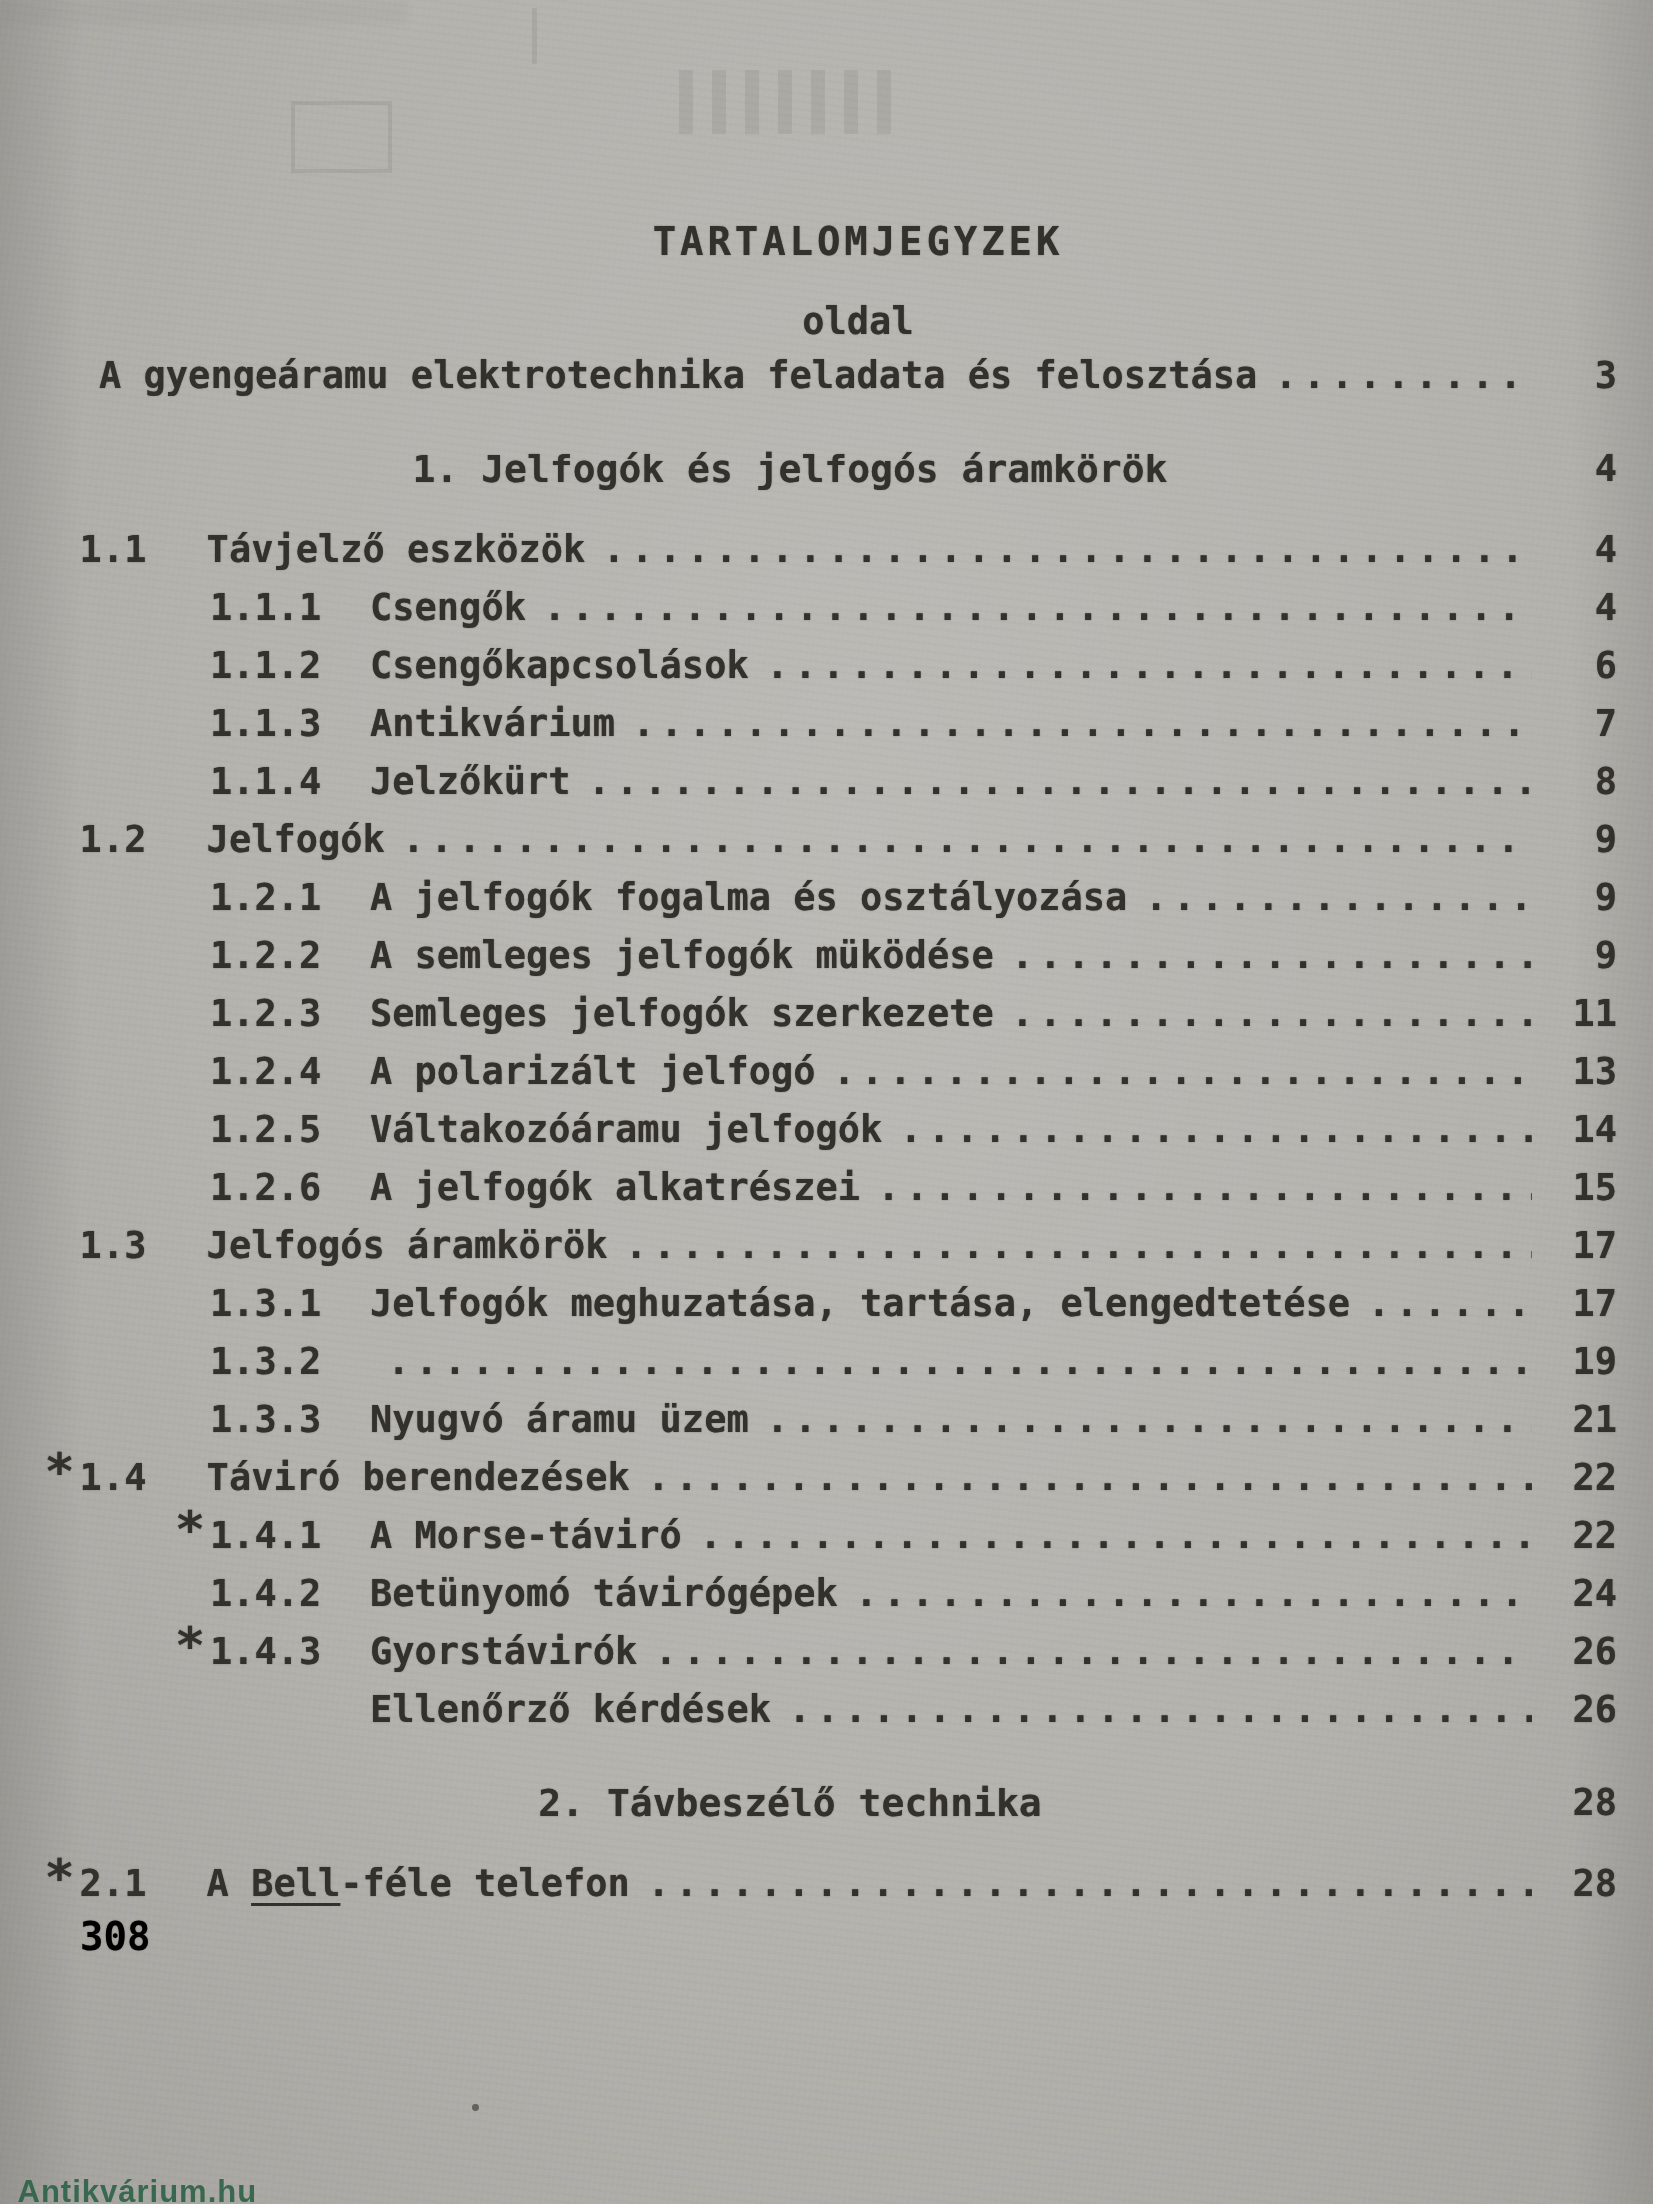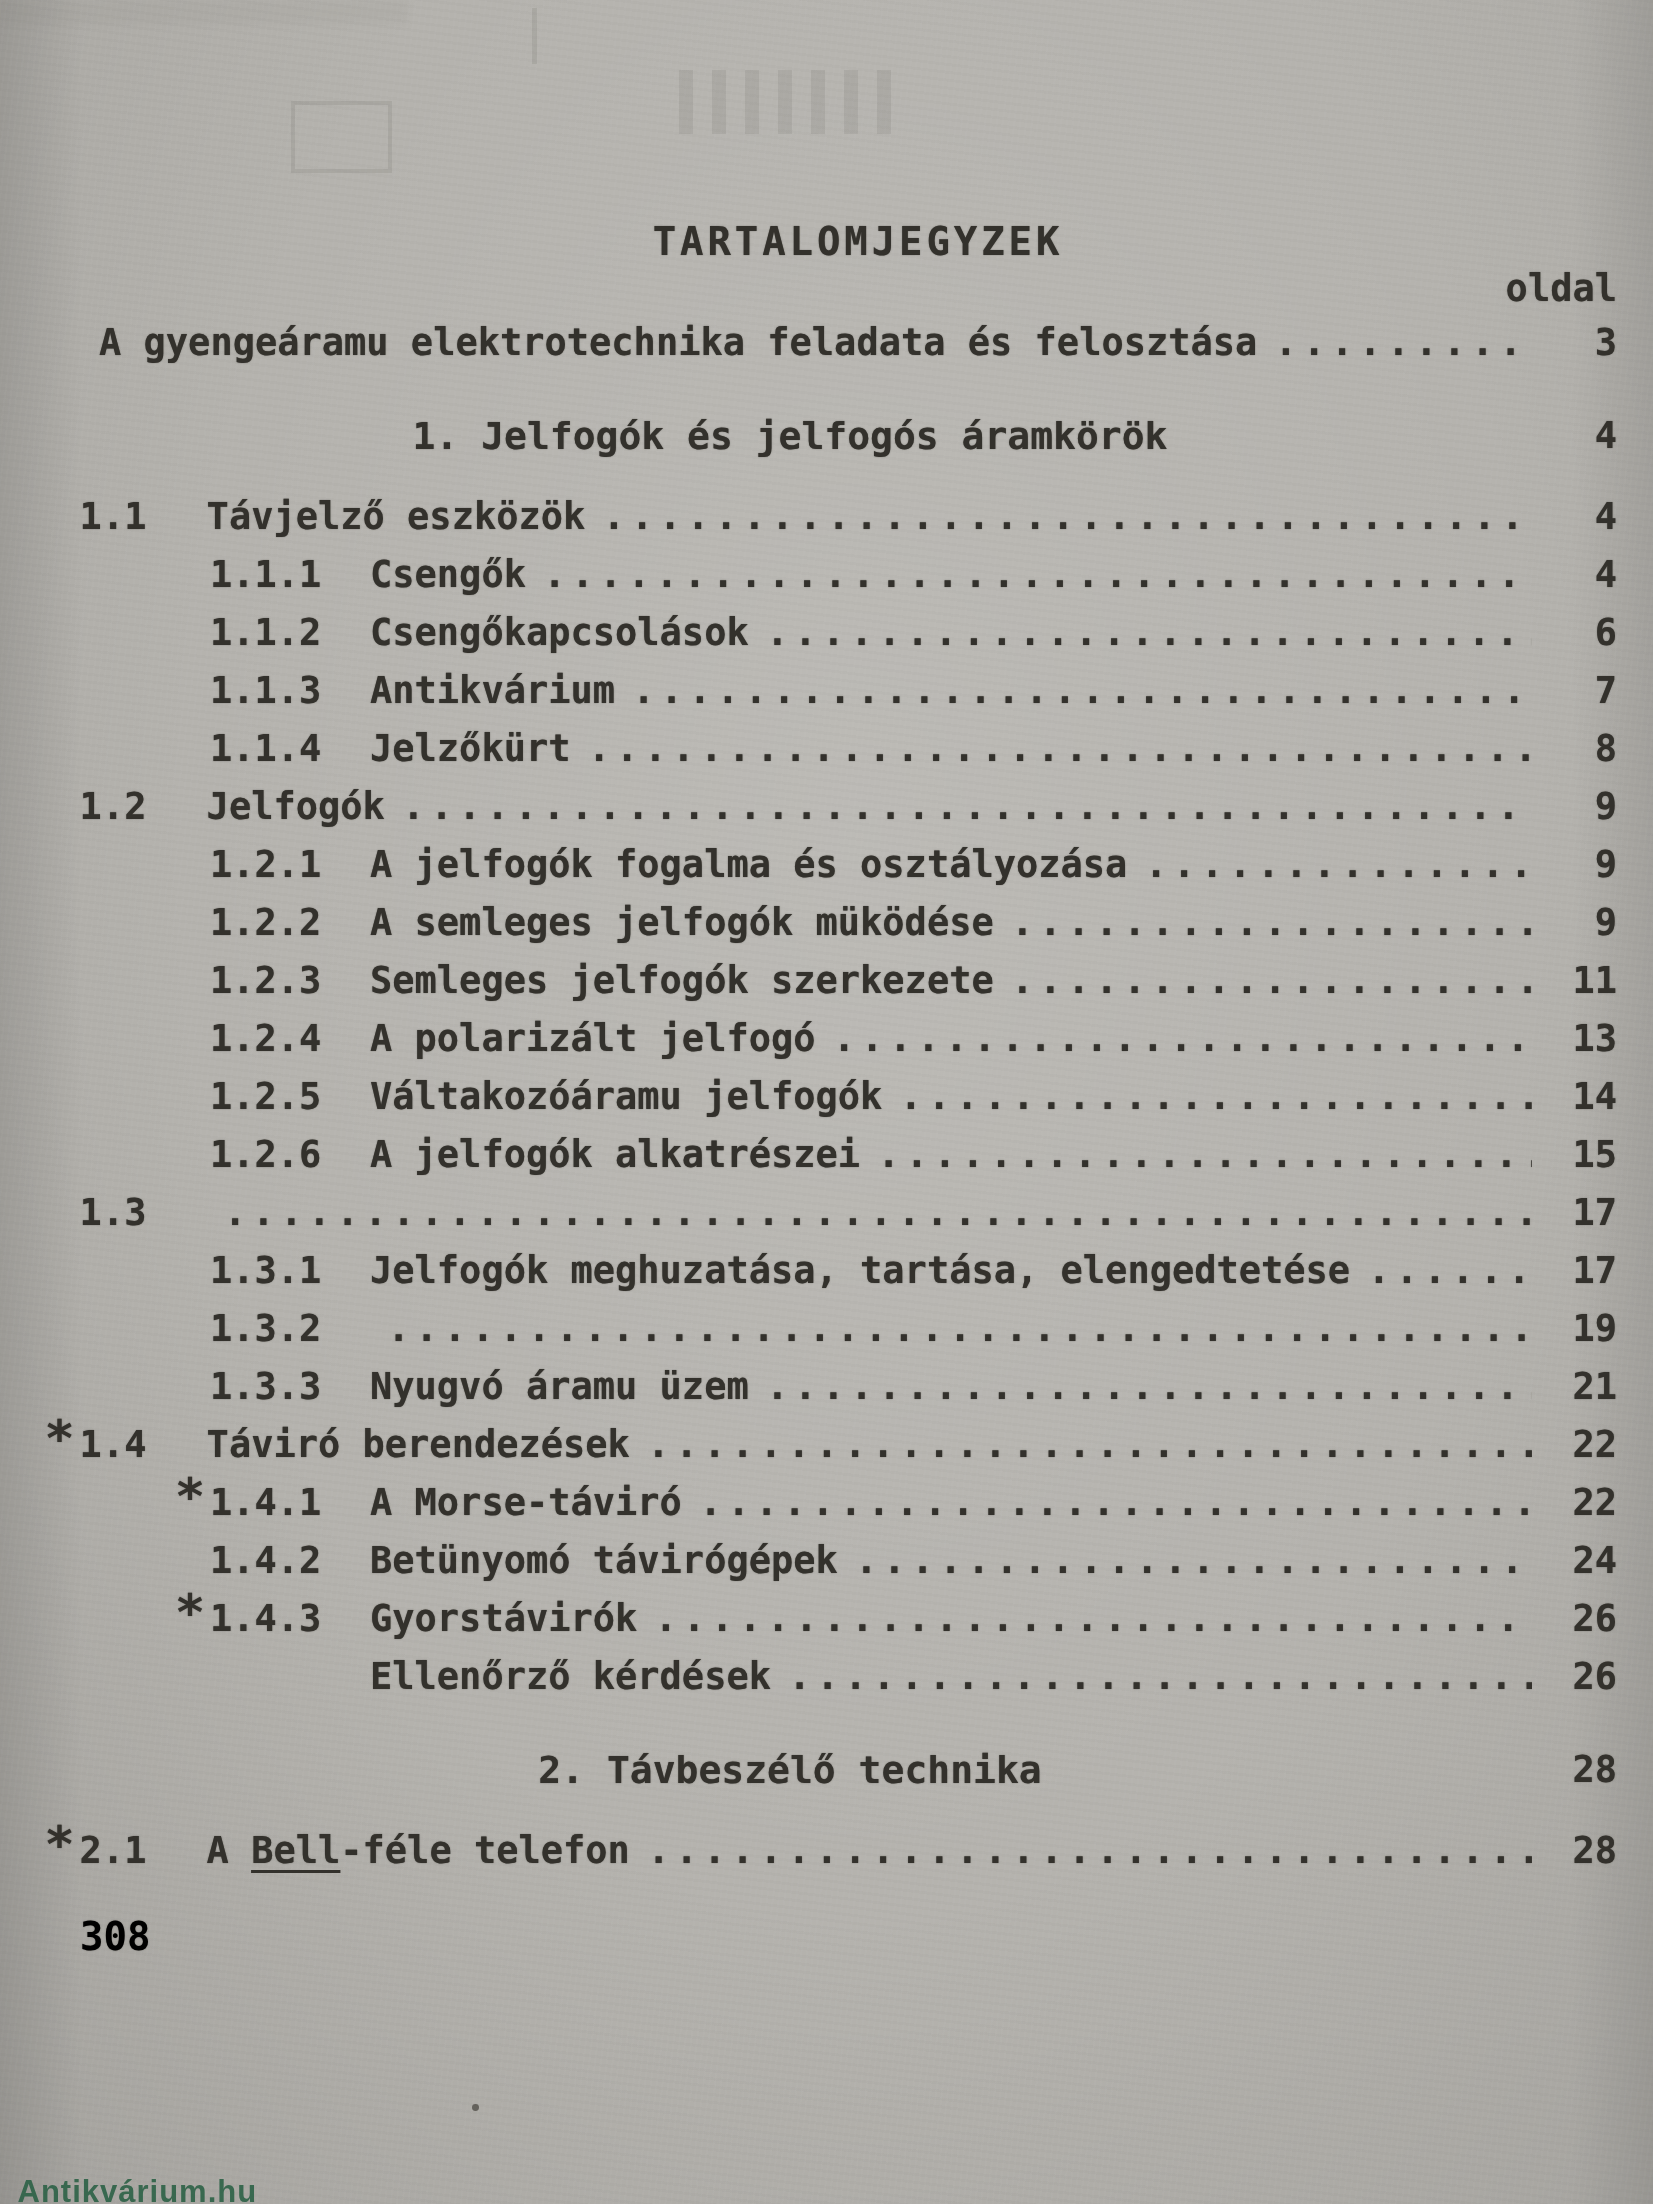--- a/index.html
+++ b/index.html
@@ -30,21 +30,21 @@
   .content{
     position:absolute;left:8px;top:0;width:1654px;
     padding:219px 45px 0 91px;box-sizing:border-box;
     color:#33312c;
     text-shadow:0 0 1.2px rgba(48,46,40,0.7);
   }
   .doc-title{
     text-align:center;font-size:39px;font-weight:700;letter-spacing:3.9px;
   }
   .oldal-row{
-    text-align:right;font-size:37px;font-weight:700;height:50px;line-height:50px;
+    text-align:center;font-size:37px;font-weight:700;margin-top:33px;height:50px;line-height:50px;
   }
   .row{position:relative;display:flex;align-items:flex-end;height:58px;line-height:58px;
     font-size:37px;font-weight:700;white-space:nowrap;}
   .entry-row.level1{margin-left:-19.4px;}
   .entry-row.level2{margin-left:111px;}
   .num{flex:none;display:inline-block;}
   .level1 .num{width:127px;}
   .level2 .num{width:160px;}
   .etitle{flex:none;}
   .dots{flex:1;overflow:hidden;letter-spacing:5.8px;margin:0 15.5px 0 17.5px;}
@@ -162,20 +162,21 @@
         <span class="page">14</span>
       </div>
       <div class="row entry-row level2">
         <span class="num">1.2.6</span>
         <span class="etitle">A jelfogók alkatrészei</span>
         <span class="dots">..........................................................................................</span>
         <span class="page">15</span>
       </div>
       <div class="row entry-row level1">
         <span class="num">1.3</span>
+        <span class="etitle">Jelfogós áramkörök</span>
         <span class="dots">..........................................................................................</span>
         <span class="page">17</span>
       </div>
       <div class="row entry-row level2">
         <span class="num">1.3.1</span>
         <span class="etitle">Jelfogók meghuzatása, tartása, elengedtetése</span>
         <span class="dots">..........................................................................................</span>
         <span class="page">17</span>
       </div>
       <div class="row entry-row level2">

